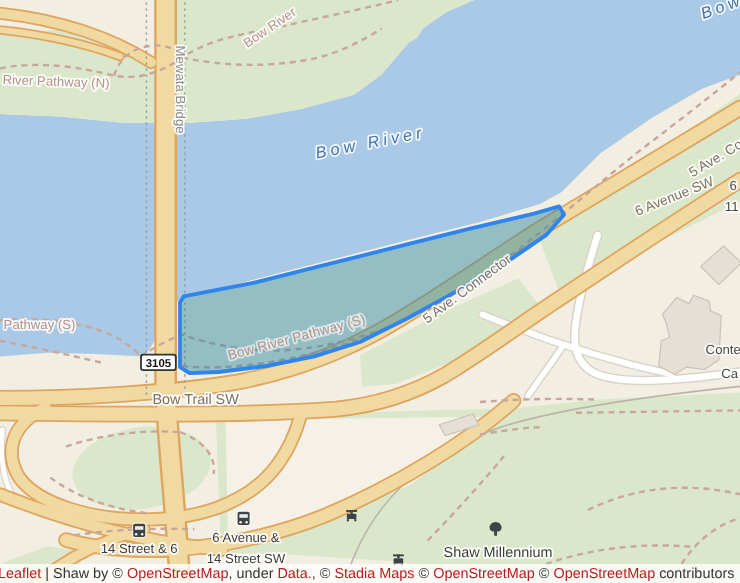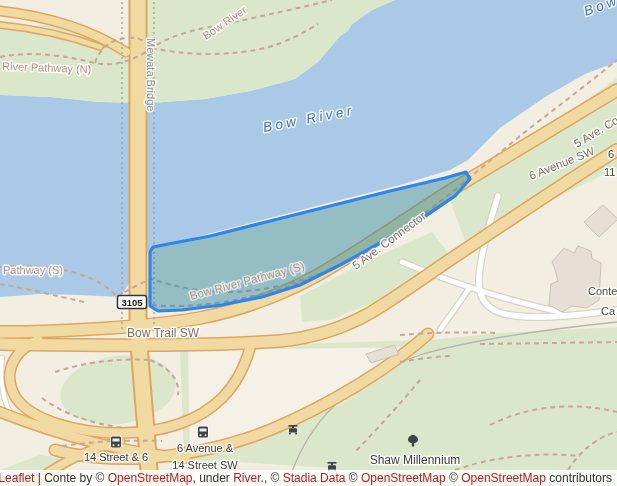--- a/index.html
+++ b/index.html
@@ -185,14 +185,14 @@
 
   <text class="poi-label" x="116" y="461" text-anchor="middle">14 Street &amp; 6</text>
   <text class="poi-label" x="205" y="452" text-anchor="middle">6 Avenue &amp;</text>
   <text class="poi-label" x="205" y="469" text-anchor="middle">14 Street SW</text>
   <text class="poi-label" x="415" y="464" text-anchor="middle" style="font-size:12px;">Shaw Millennium</text>
 
   <text class="frag-label" x="588" y="295">Conte</text>
   <text class="frag-label" x="601" y="315">Ca</text>
 </svg>
 
-  <div id="attribution"><a>Leaflet</a> <span class="plain">|</span> <span class="plain">Conte by ©</span> <a>OpenStreetMap</a><span class="plain">, under</span> <a>River.</a><span class="plain">, ©</span> <a>Stadia Data</a> <span class="plain">©</span> <a>OpenStreetMap</a> <span class="plain">©</span> <a>OpenStreetMap</a> <span class="plain">contributors</span></div>
+  <div id="attribution"><a>Leaflet</a> <span class="plain">|</span> <span class="plain">Shaw by ©</span> <a>OpenStreetMap</a><span class="plain">, under</span> <a>Data.</a><span class="plain">, ©</span> <a>Stadia Maps</a> <span class="plain">©</span> <a>OpenStreetMap</a> <span class="plain">©</span> <a>OpenStreetMap</a> <span class="plain">contributors</span></div>
 </div>
 
 </body></html>

